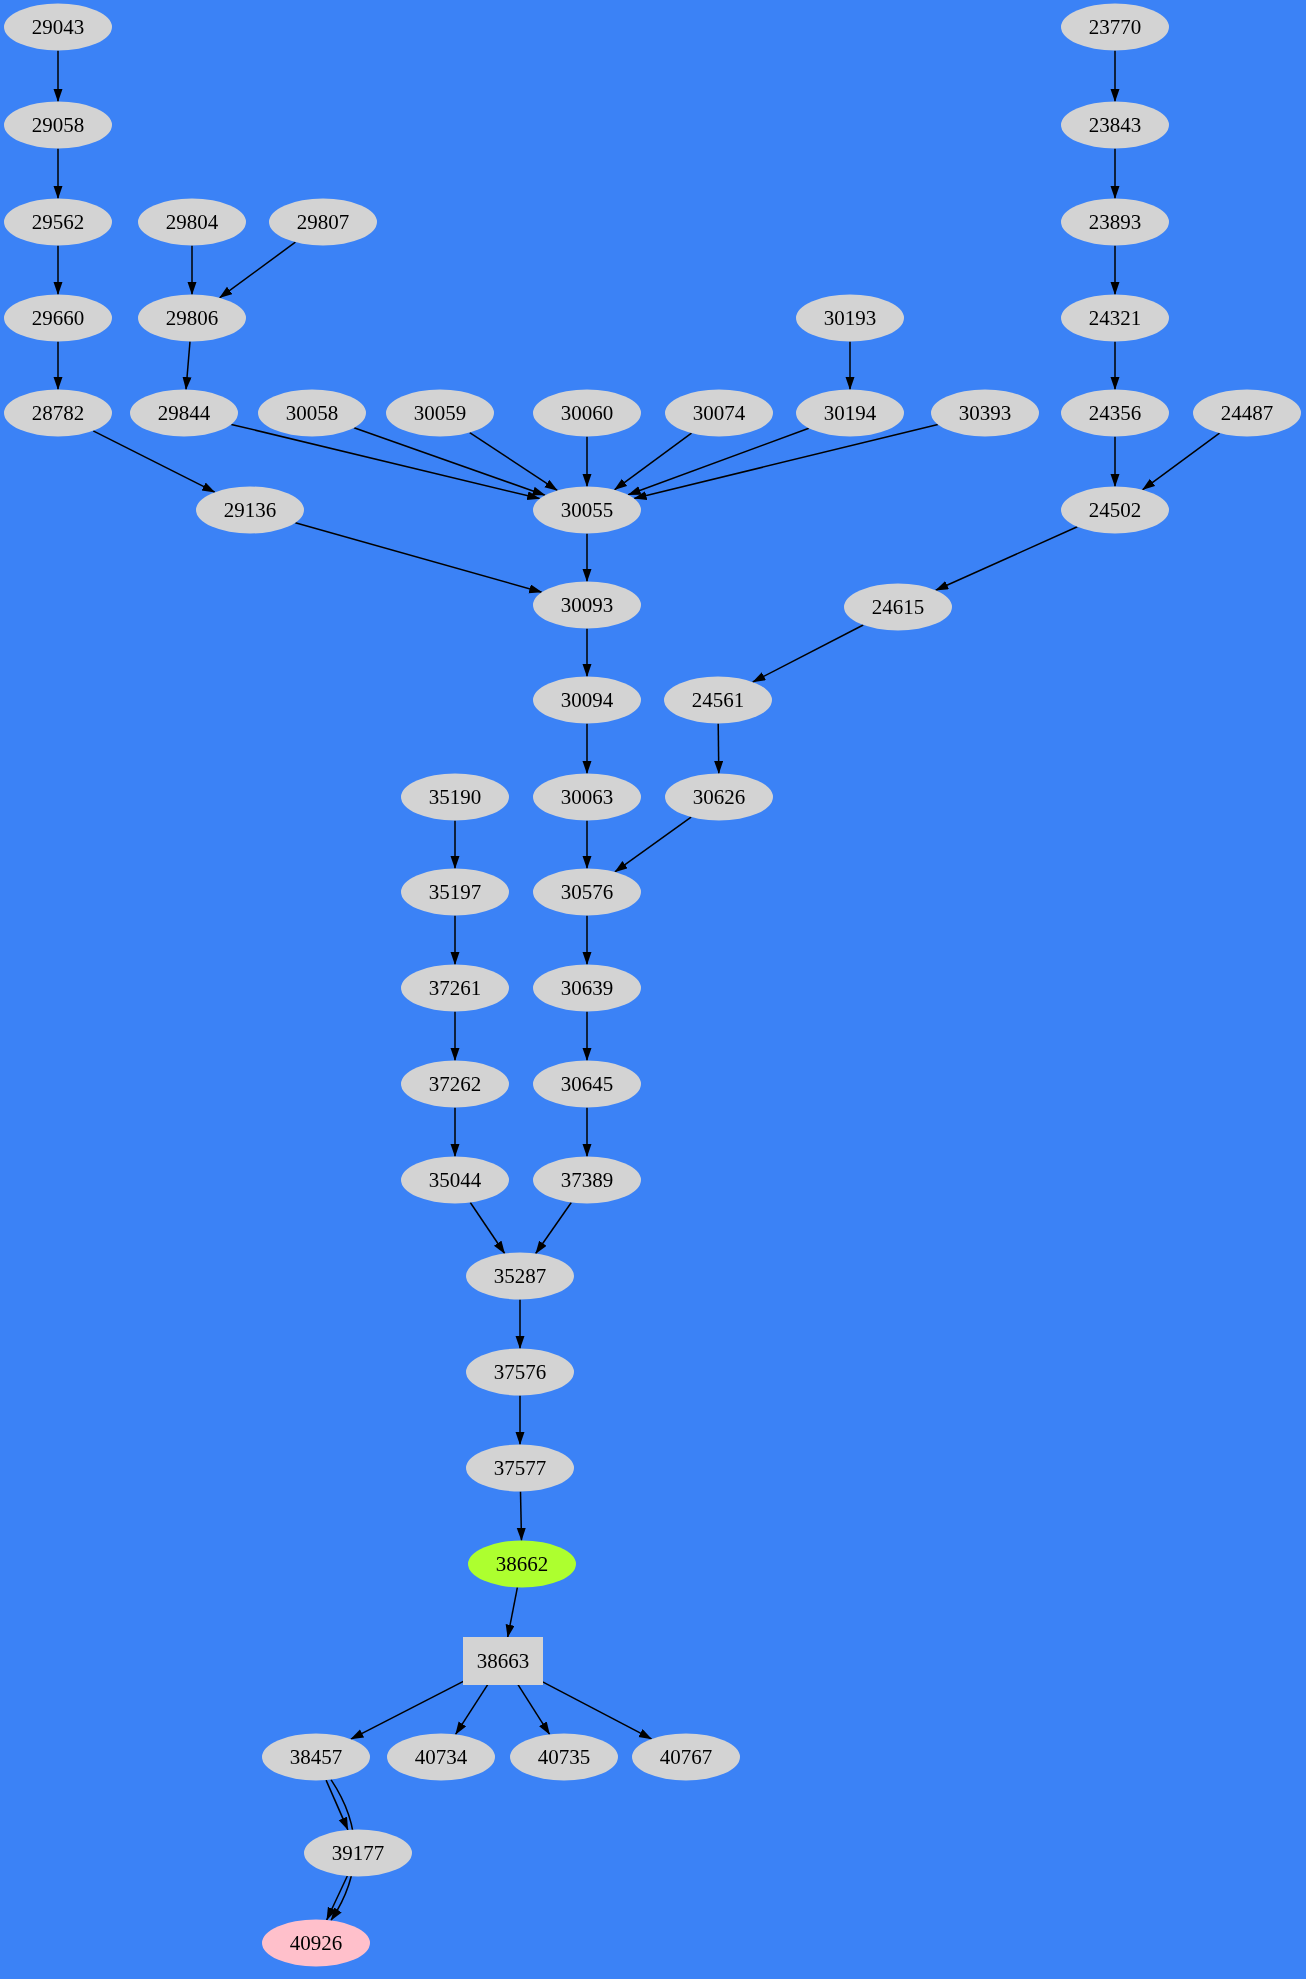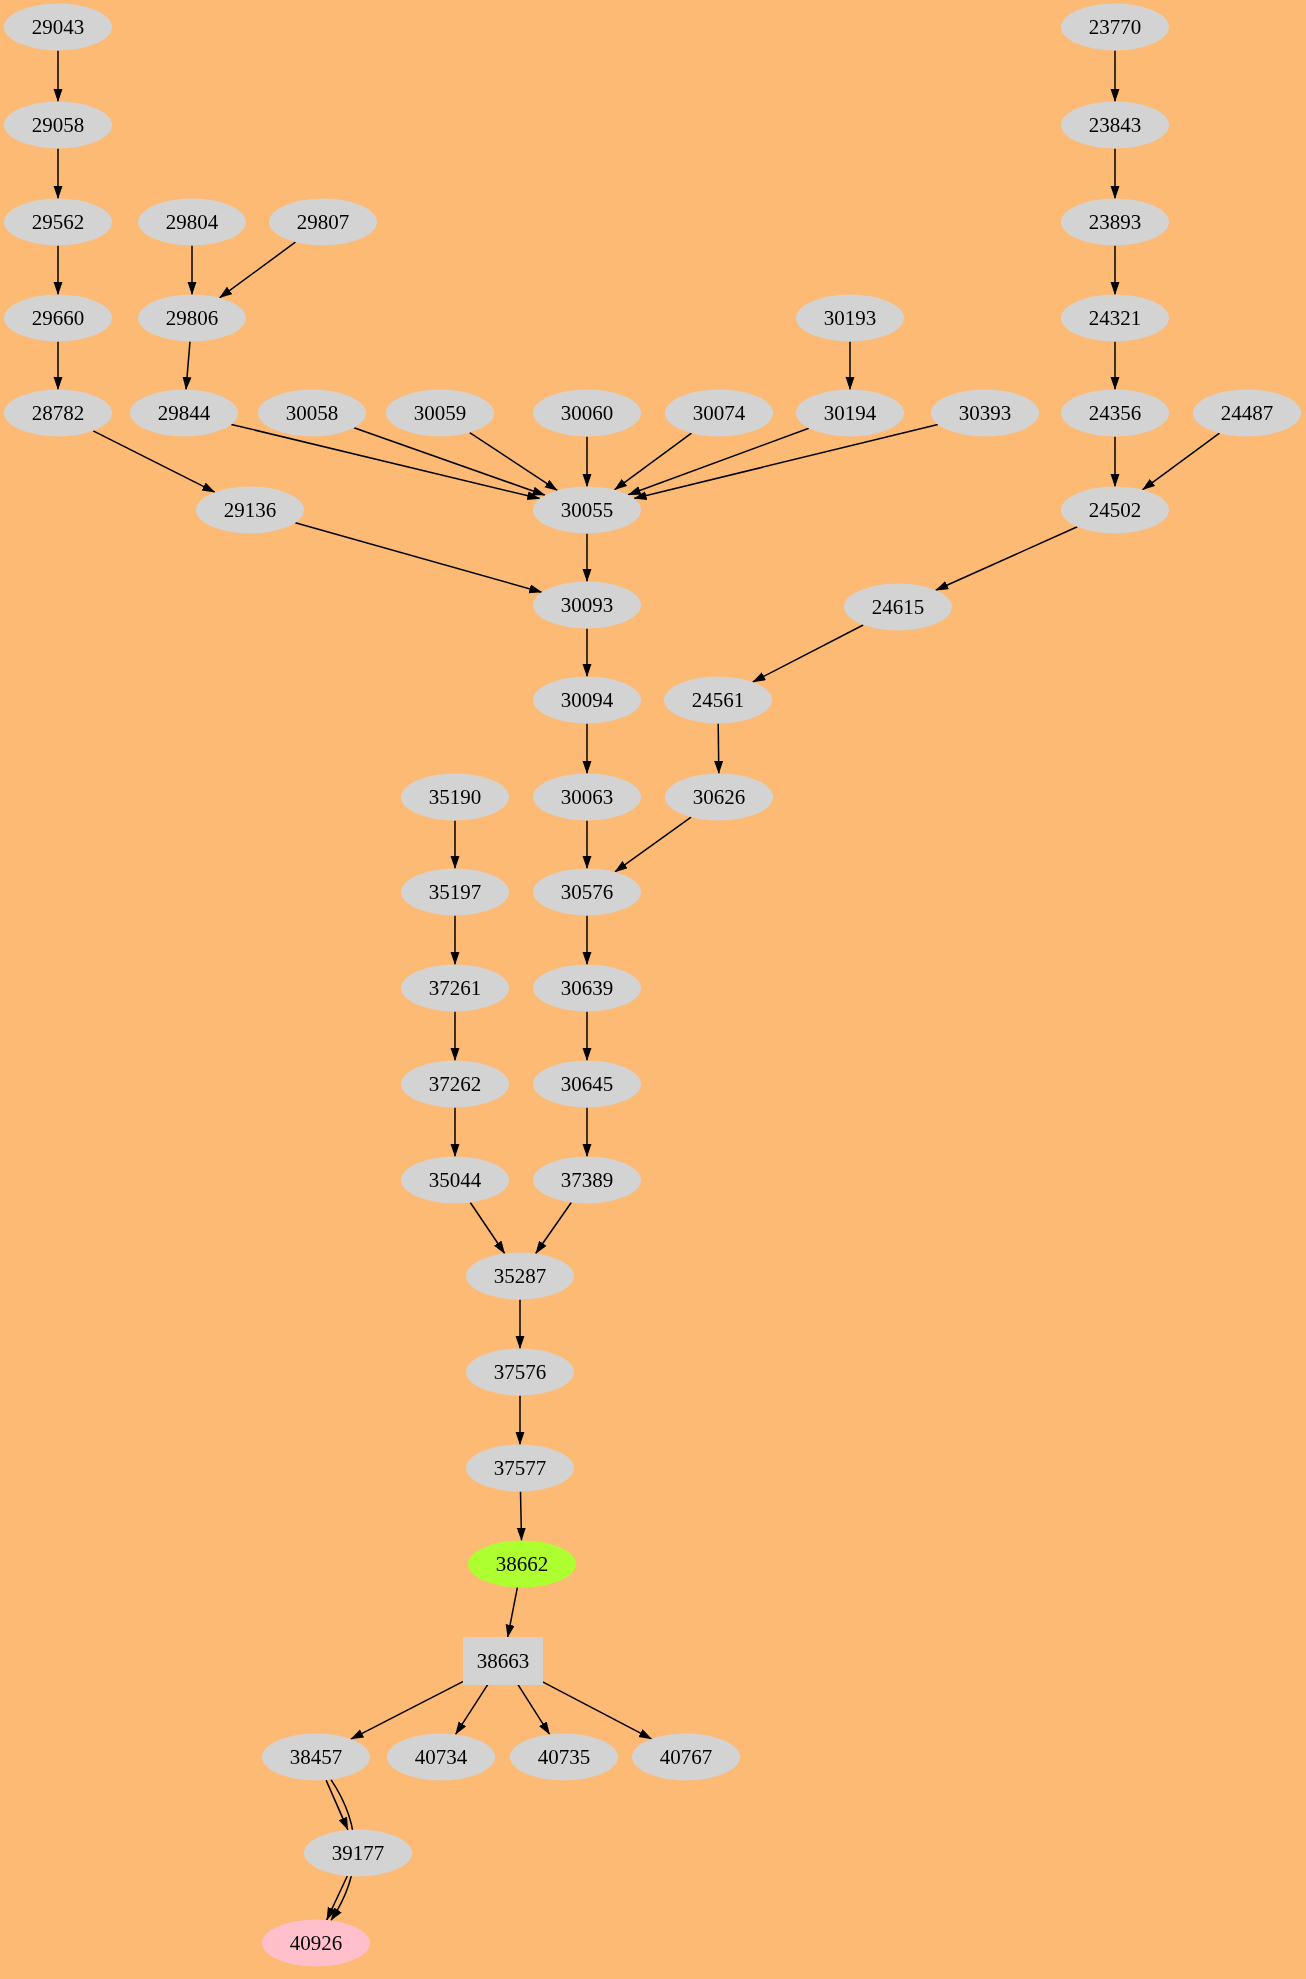--- a/index.html
+++ b/index.html
@@ -5,21 +5,21 @@
   html, body {
     margin: 0;
     padding: 0;
     background: #ffffff;
     font-family: "Liberation Serif", "DejaVu Serif", serif;
   }
   .canvas-wrap {
     position: relative;
     width: 1306px;
     height: 1979px;
-    background: #fdba74;
+    background: #3b82f6;
     overflow: hidden;
   }
   svg { display: block; }
   .node-label {
     font-family: "Liberation Serif", "DejaVu Serif", serif;
     font-size: 21px;
     fill: #000000;
     text-anchor: middle;
     user-select: none;
   }

